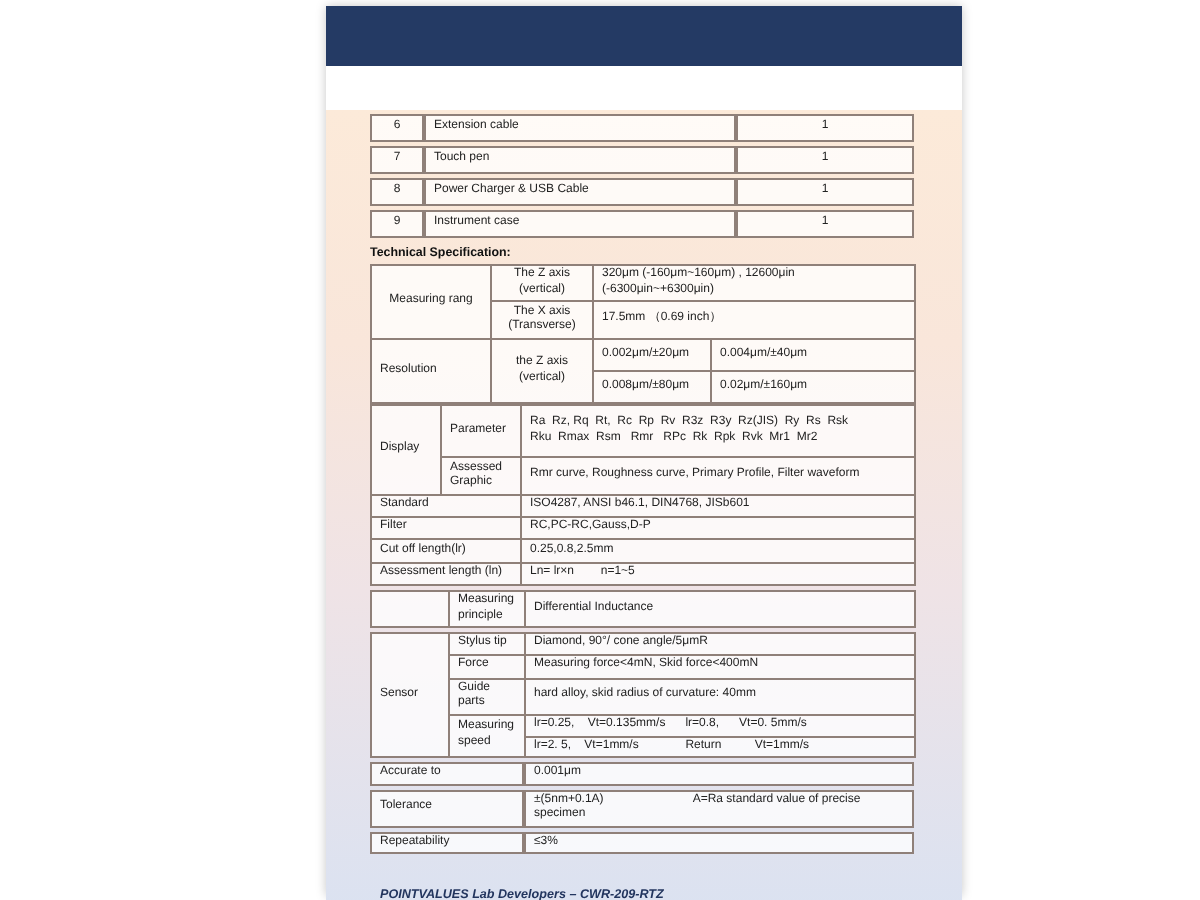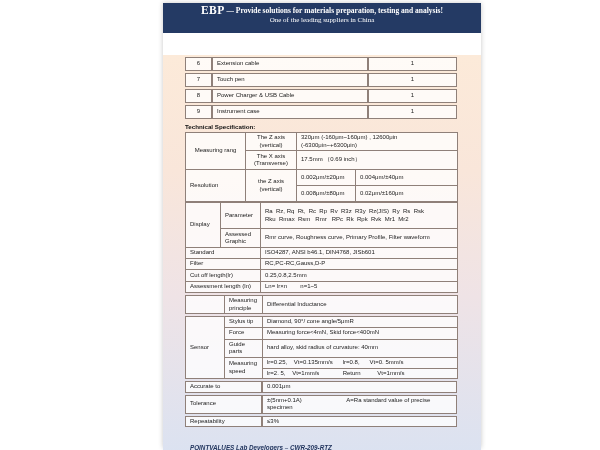--- a/index.html
+++ b/index.html
@@ -39,25 +39,20 @@
     color:#22355e;
   }
 </style>
 </head>
 <body>
 
 <div class="page">
   <div class="doc">
 
     <div class="doc-header">
-      <div class="h-line1">
-        <span class="brand">EBP</span>
-        <span>— Provide solutions for materials preparation, testing and analysis!</span>
-      </div>
-      <div class="h-line2">One of the leading suppliers in China</div>
     </div>
 
     <div class="doc-body">
 
       <table class="boxed items-table">
         <colgroup>
             <col style="width:27px">
             <col style="width:156px">
             <col style="width:89px">
           </colgroup>

